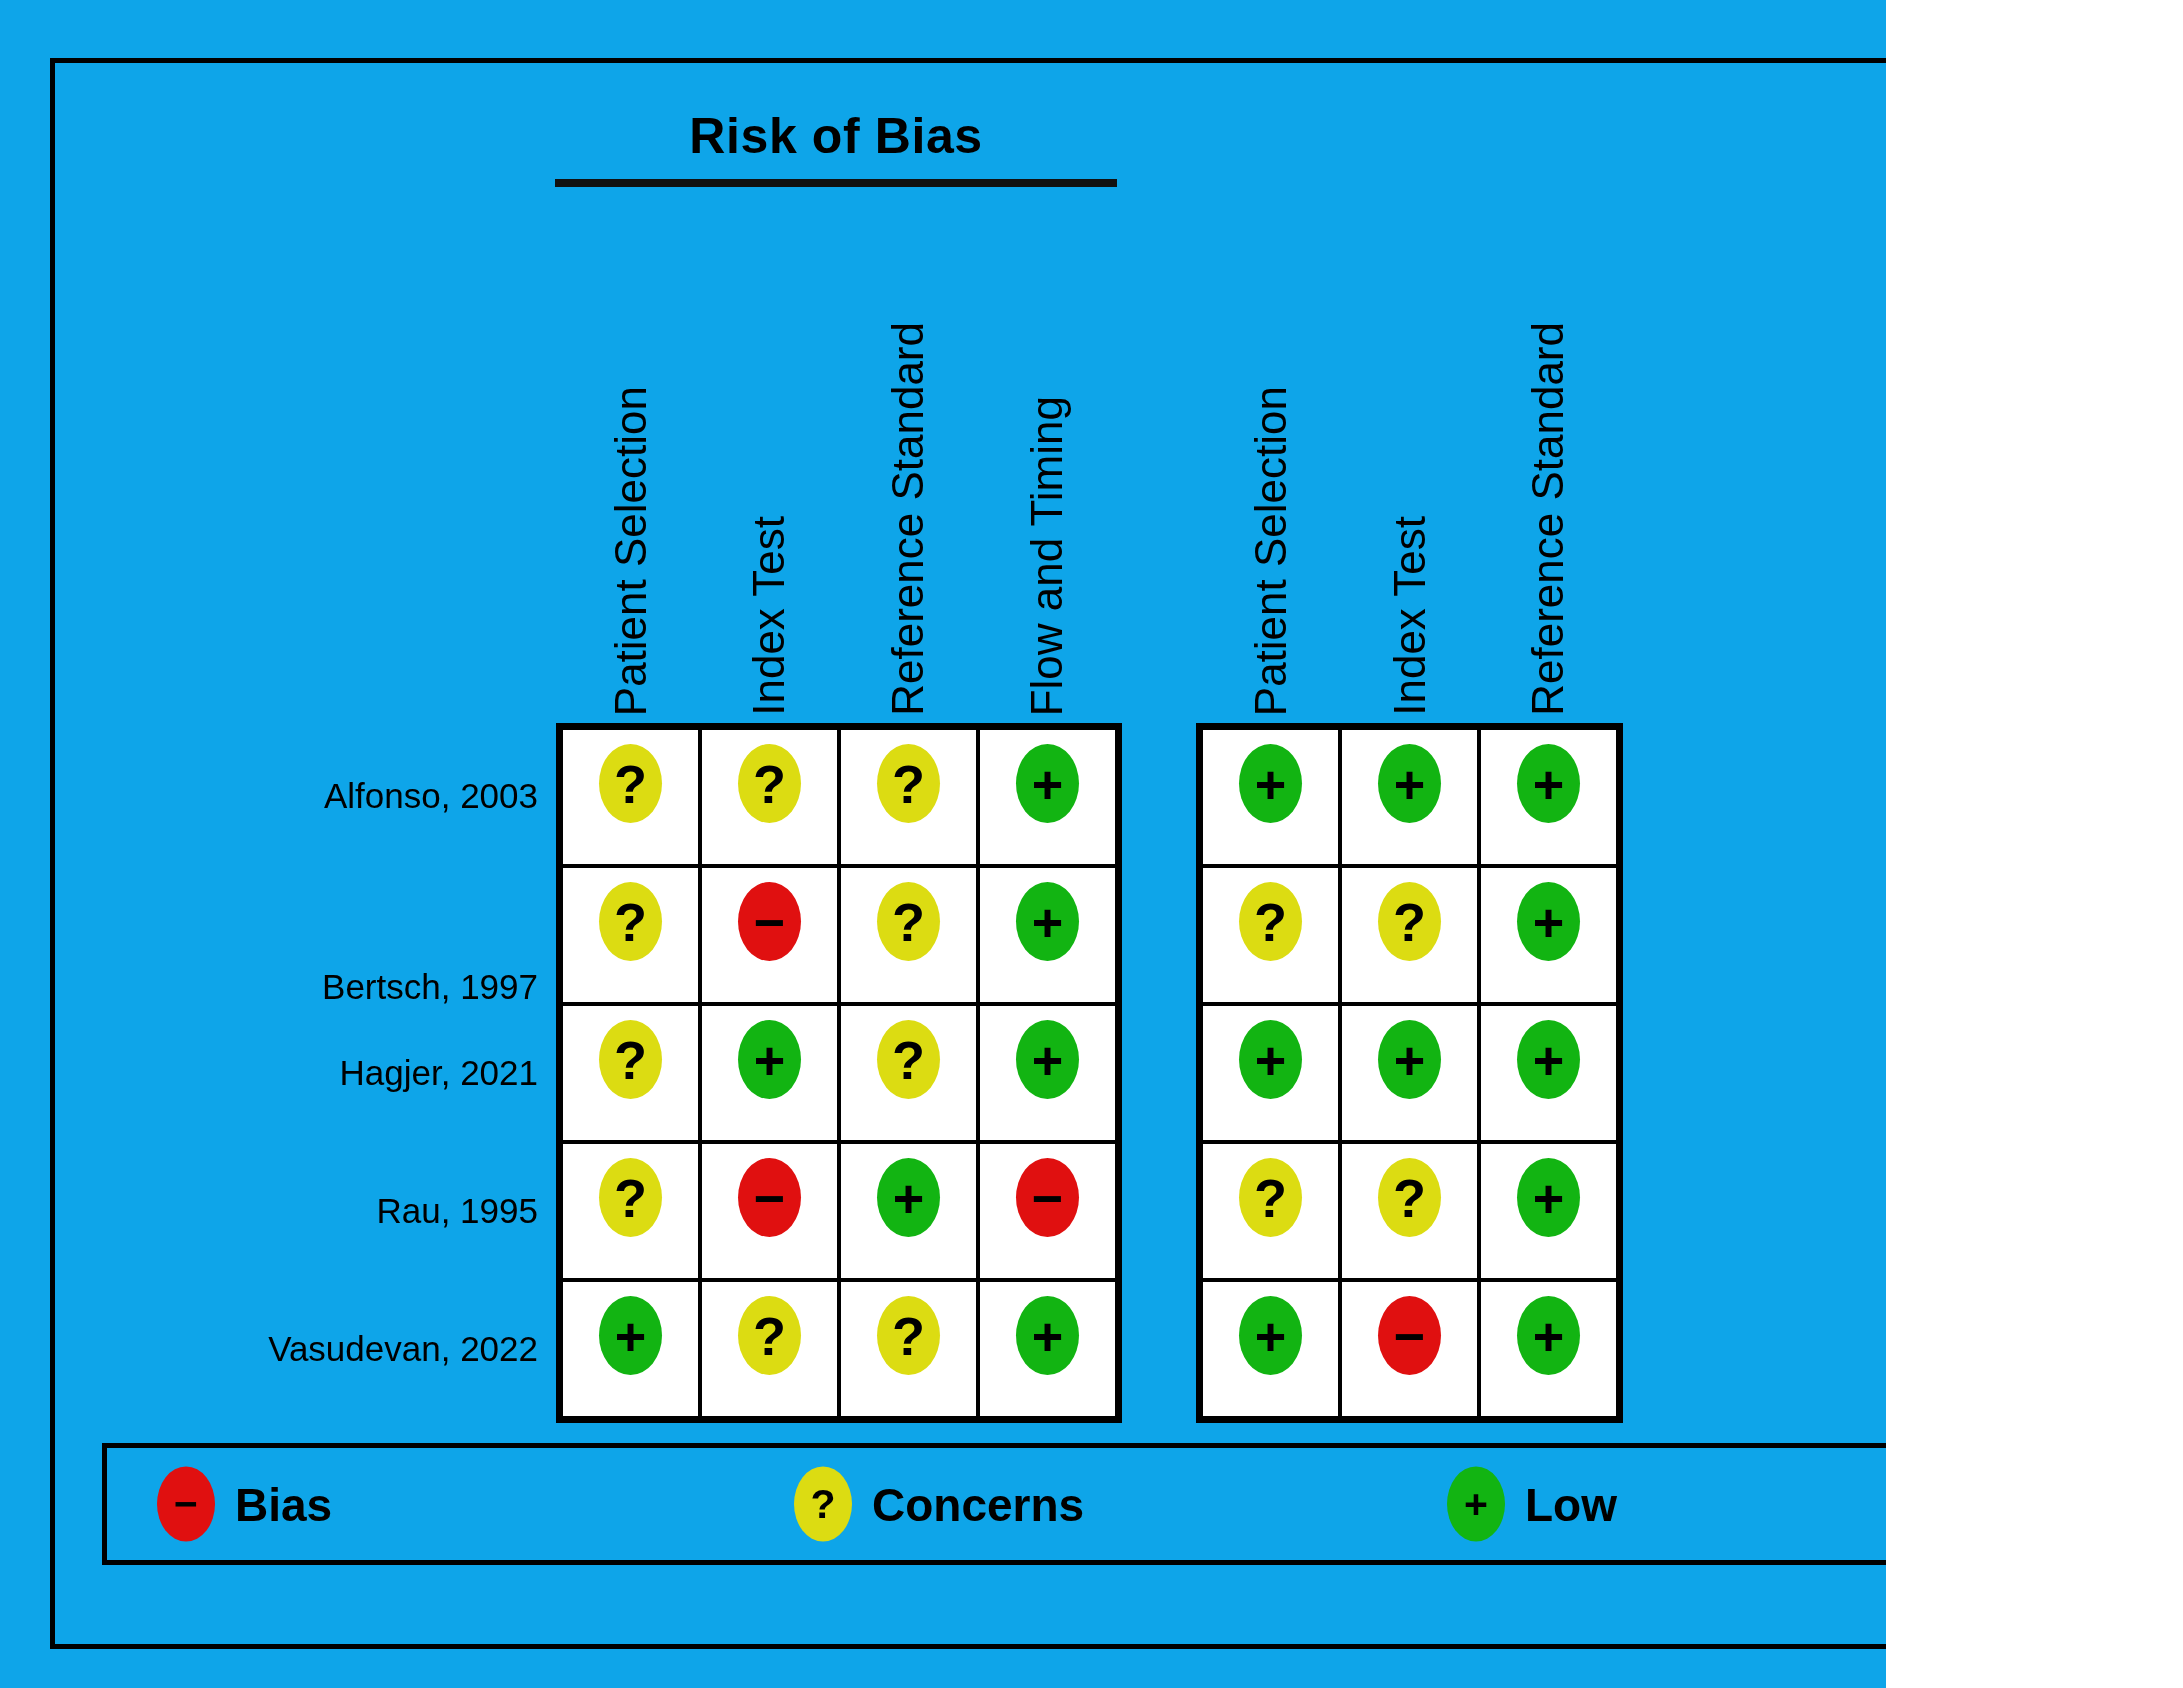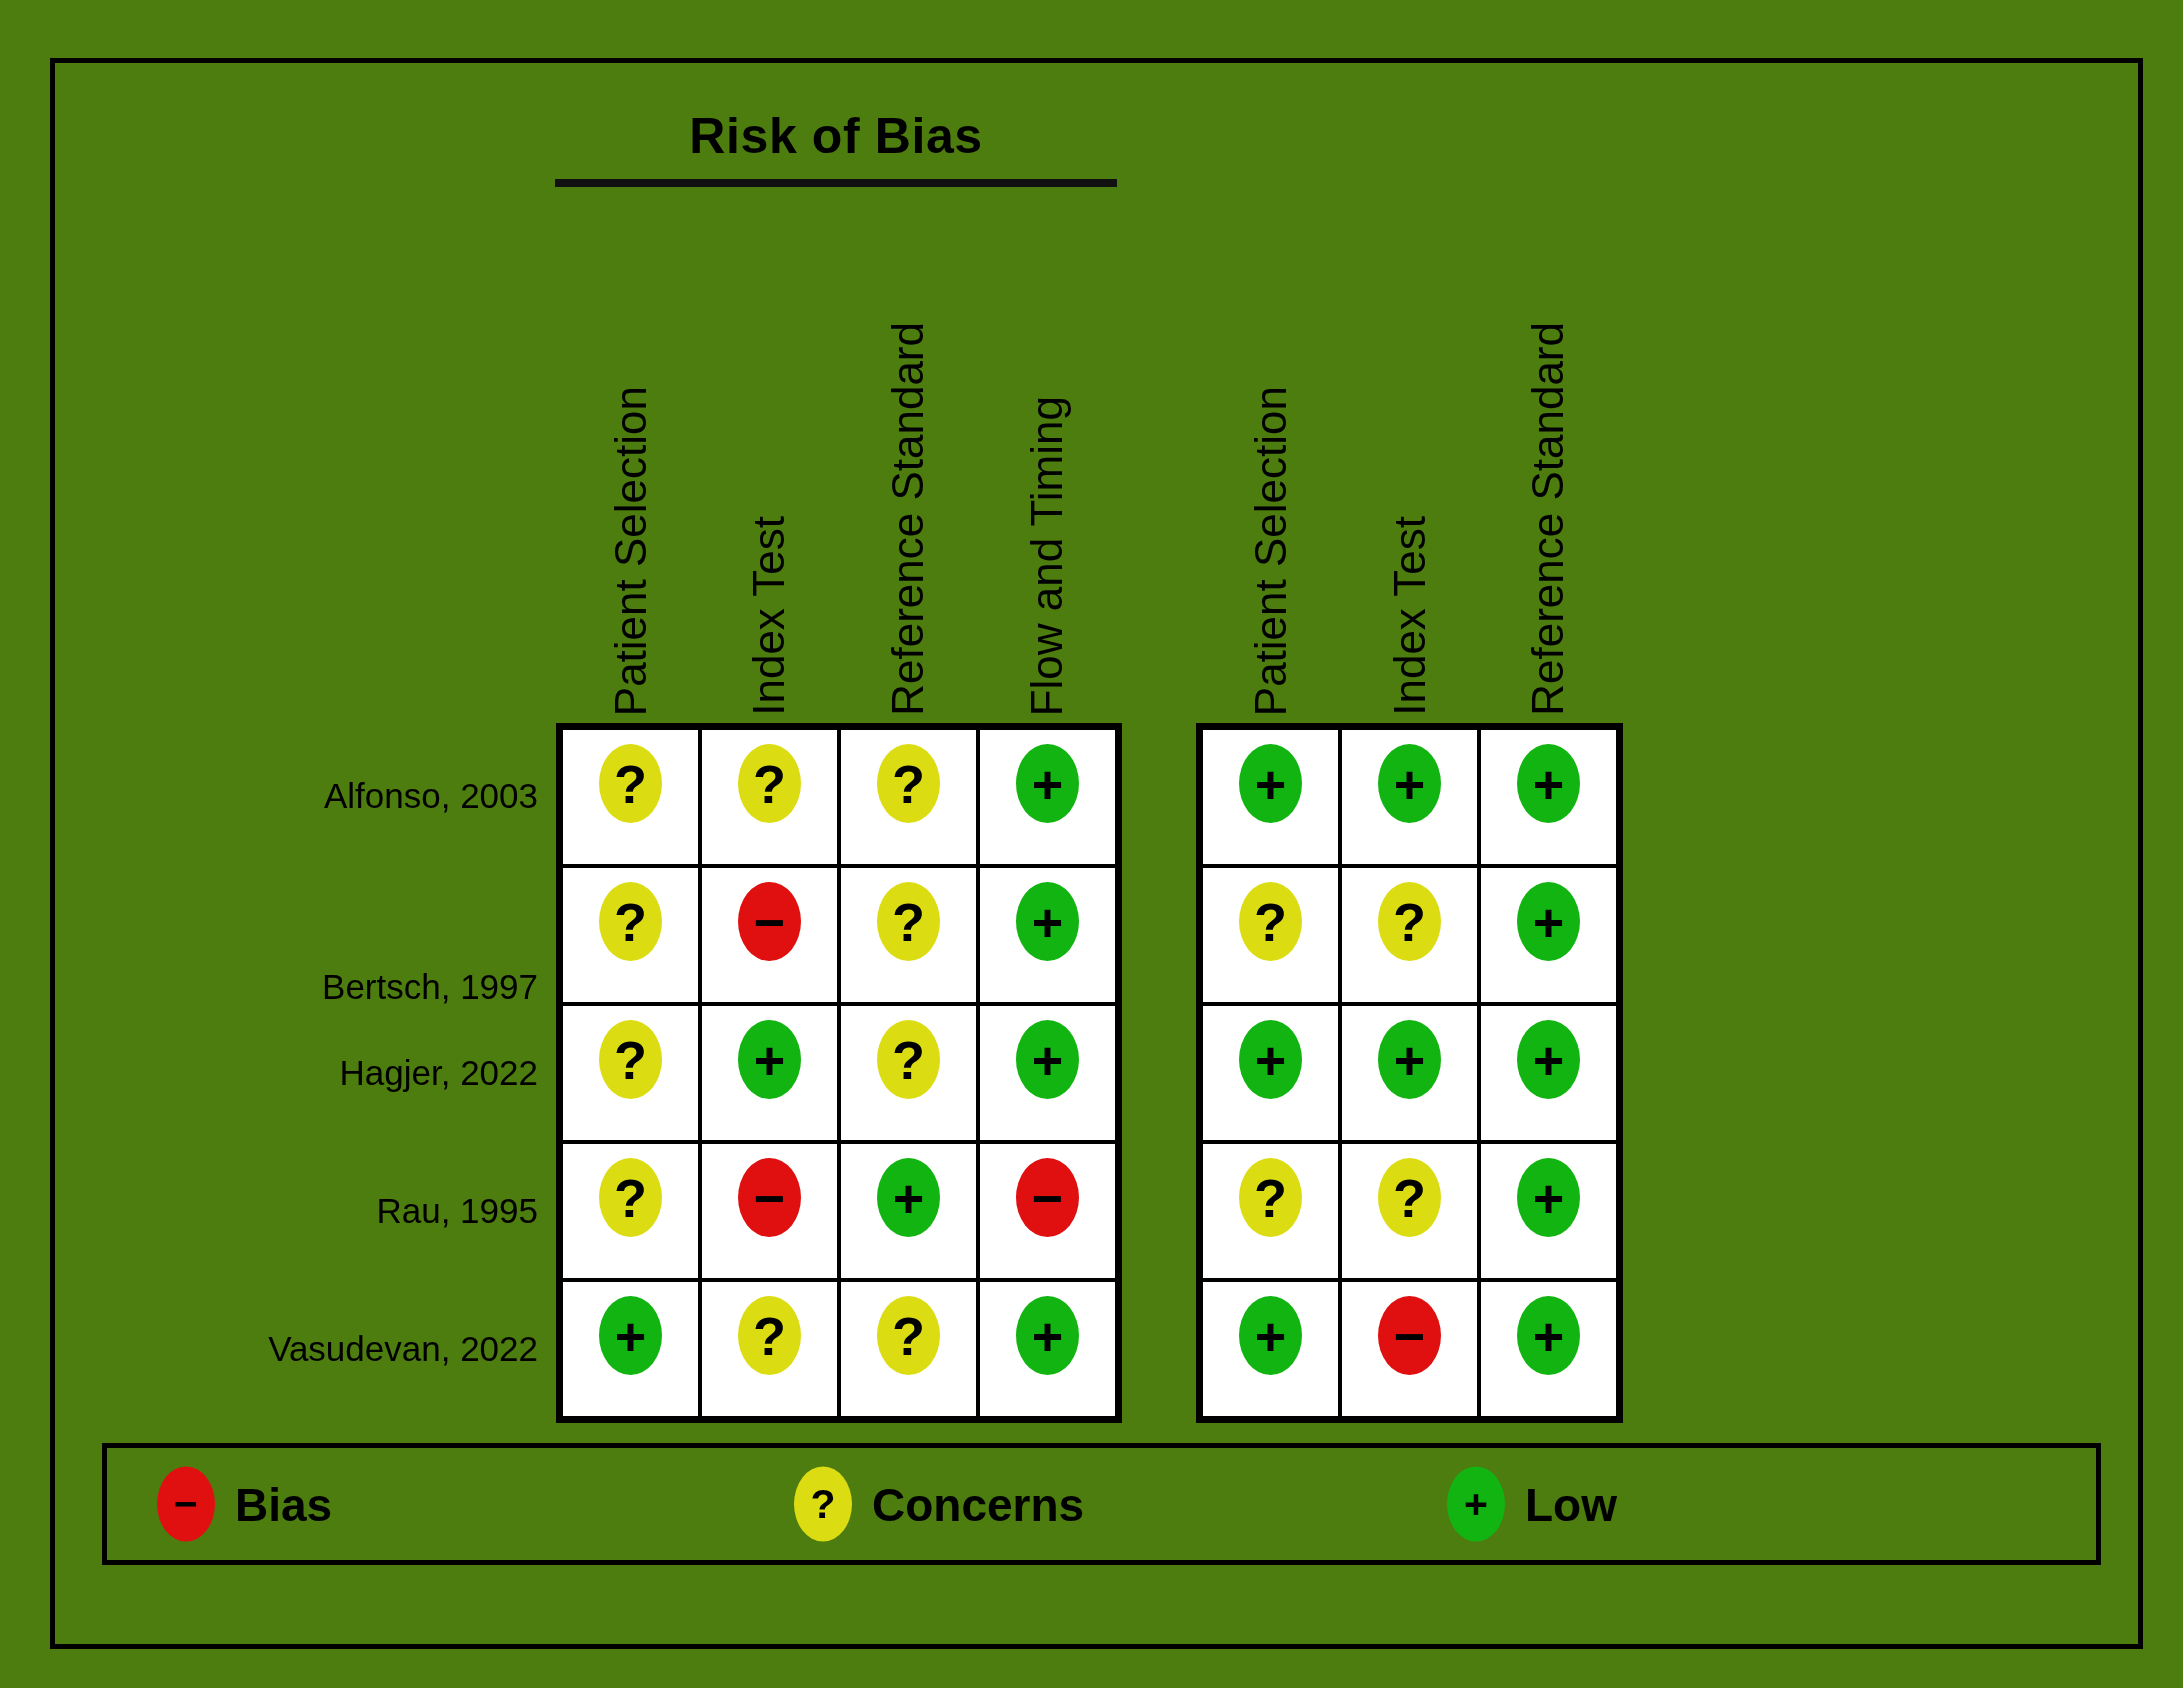--- a/index.html
+++ b/index.html
@@ -1,20 +1,20 @@
 <!DOCTYPE html>
 <html style="font-size:10px"><head>
 <meta charset="utf-8">
 <style>
   html, body { margin: 0; padding: 0; background: #ffffff; }
   #canvas {
     position: relative;
-    width: 2183px;
+    width: 1886px;
     height: 1689px;
-    background: #4d7c0f;
+    background: #0ea5e9;
     font-family: "Liberation Sans", "DejaVu Sans", sans-serif;
     color: #000;
     overflow: hidden;
   }
   .outer-frame {
     position: absolute;
     left: 50px; top: 58px;
     width: 2083px; height: 1581px;
     border: 5px solid #000;
   }
@@ -129,21 +129,21 @@
   <div class="col-header" style="left: 880px;">Reference Standard</div>
   <div class="col-header" style="left: 1019px;">Flow and Timing</div>
 
   <div class="col-header" style="left: 1243px;">Patient Selection</div>
   <div class="col-header" style="left: 1382px;">Index Test</div>
   <div class="col-header" style="left: 1520px;">Reference Standard</div>
 
   <div id="row-labels">
       <div class="row-label" style="top: 771px;">Alfonso, 2003</div>
       <div class="row-label" style="top: 962px;">Bertsch, 1997</div>
-      <div class="row-label" style="top: 1048px;">Hagjer, 2022</div>
+      <div class="row-label" style="top: 1048px;">Hagjer, 2021</div>
       <div class="row-label" style="top: 1186px;">Rau, 1995</div>
       <div class="row-label" style="top: 1324px;">Vasudevan, 2022</div>
     </div>
 
   <div class="grid" id="rob-grid">
       <div class="cell">
         <span class="circle" style="background: rgb(220, 220, 18);">?</span>
       </div>
       <div class="cell">
         <span class="circle" style="background: rgb(220, 220, 18);">?</span>

